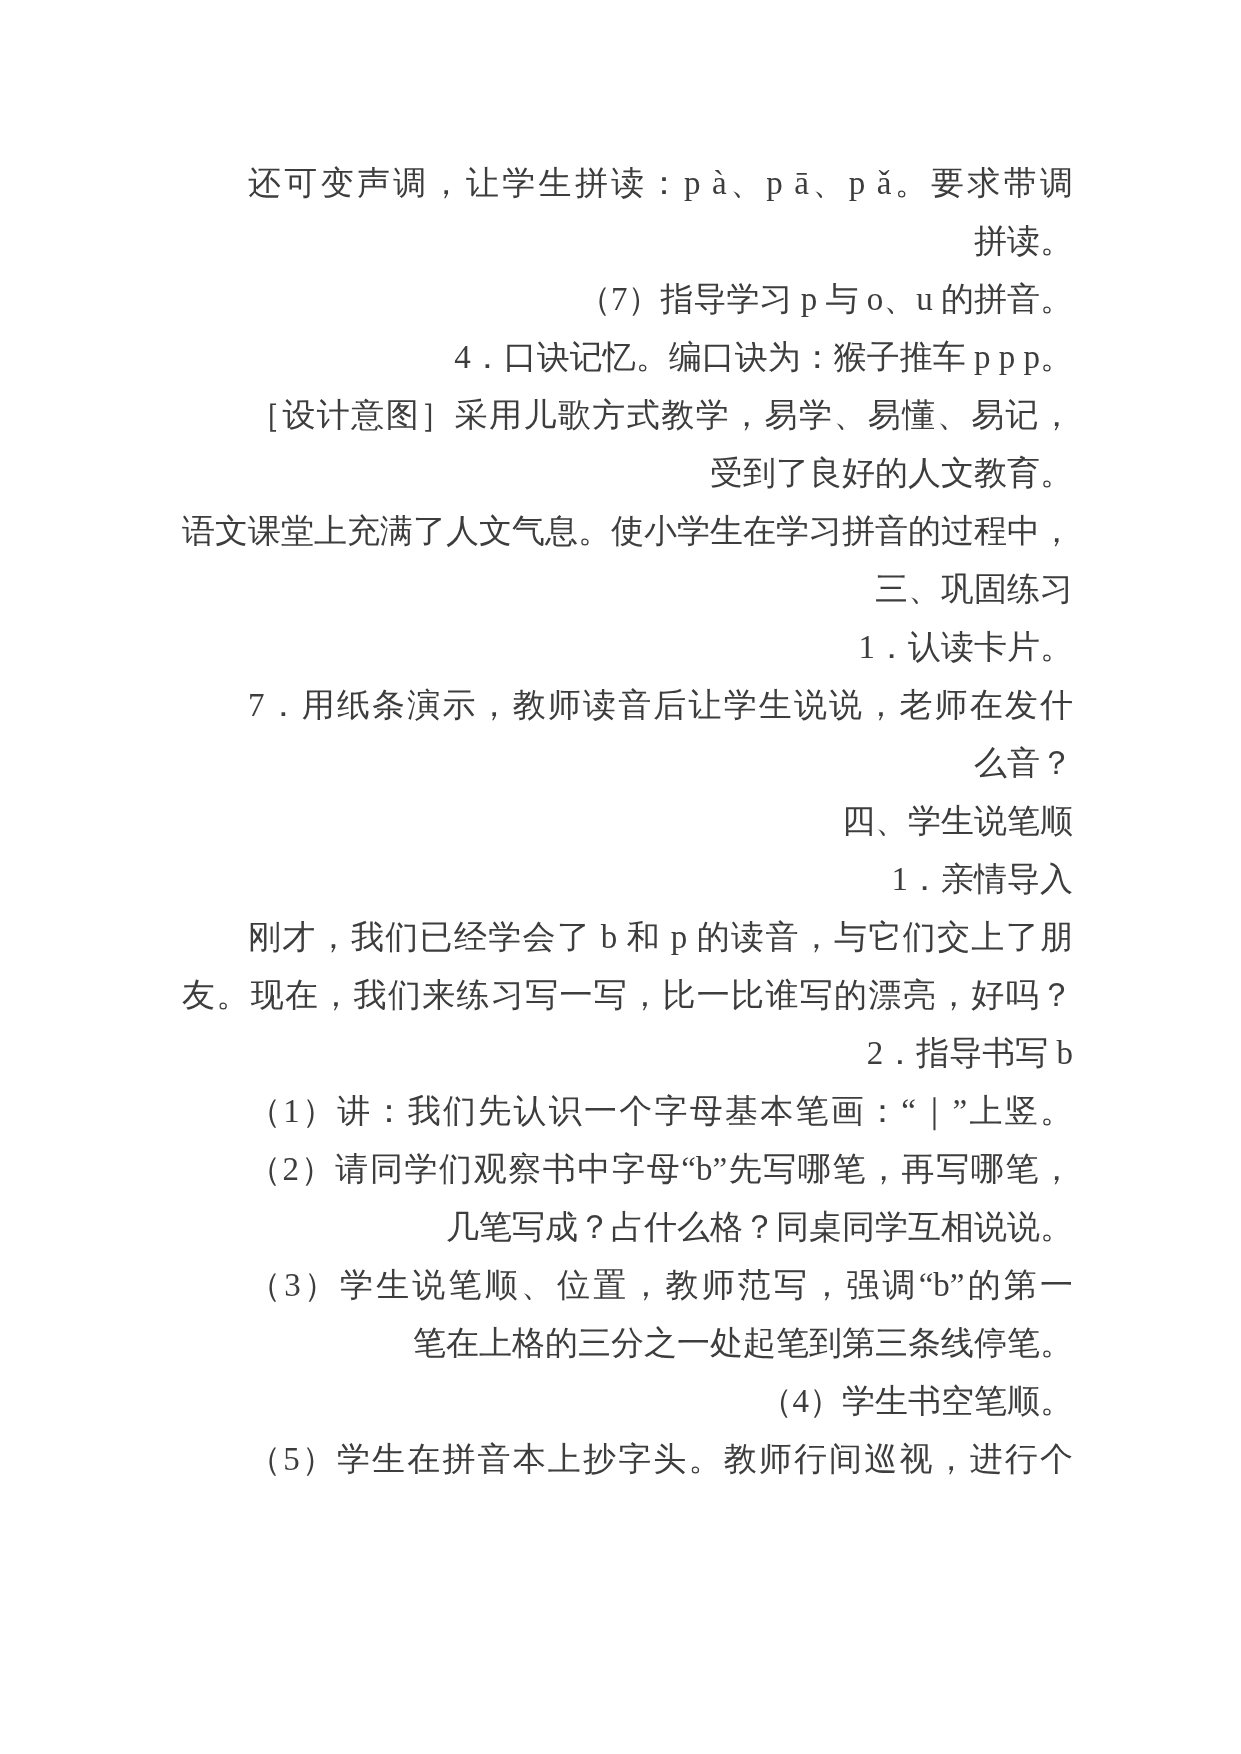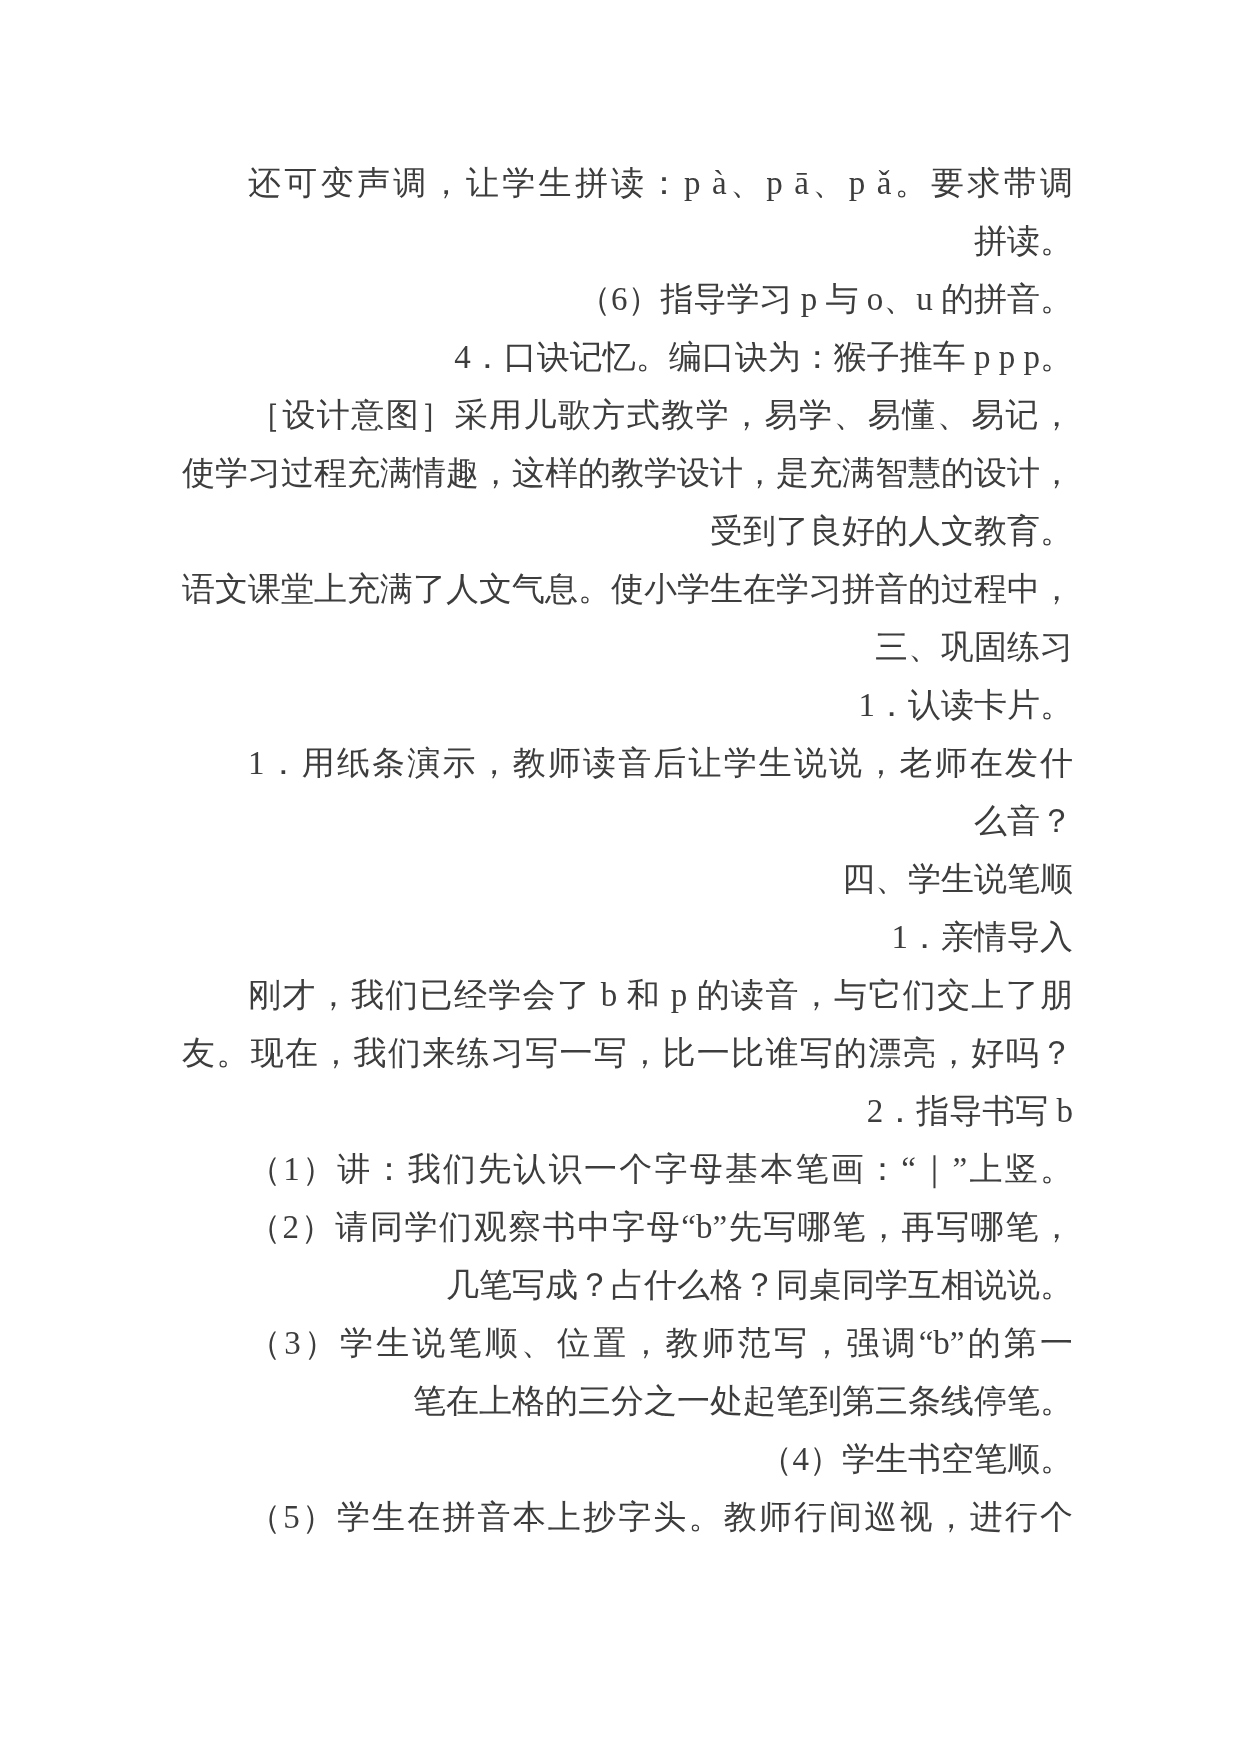--- a/index.html
+++ b/index.html
@@ -39,29 +39,28 @@
     text-indent: 66px;
   }
 </style>
 </head>
 <body>
 
 <div class="page" style="background: rgb(255, 255, 255); color: rgb(61, 61, 61);">
   <div class="textbody">
       <div class="line indent fill">还可变声调，让学生拼读：p à、p ā、p ǎ。要求带调</div>
       <div class="line">拼读。</div>
-      <div class="line indent">（6）指导学习 p 与 o、u 的拼音。</div>
+      <div class="line indent">（7）指导学习 p 与 o、u 的拼音。</div>
       <div class="line indent">4．口诀记忆。编口诀为：猴子推车 p p p。</div>
       <div class="line indent fill">［设计意图］采用儿歌方式教学，易学、易懂、易记，</div>
-      <div class="line fill">使学习过程充满情趣，这样的教学设计，是充满智慧的设计，</div>
       <div class="line">受到了良好的人文教育。</div>
       <div class="line fill">语文课堂上充满了人文气息。使小学生在学习拼音的过程中，</div>
       <div class="line indent">三、巩固练习</div>
       <div class="line indent">1．认读卡片。</div>
-      <div class="line indent fill">1．用纸条演示，教师读音后让学生说说，老师在发什</div>
+      <div class="line indent fill">7．用纸条演示，教师读音后让学生说说，老师在发什</div>
       <div class="line">么音？</div>
       <div class="line indent">四、学生说笔顺</div>
       <div class="line indent">1．亲情导入</div>
       <div class="line indent fill">刚才，我们已经学会了 b 和 p 的读音，与它们交上了朋</div>
       <div class="line fill">友。现在，我们来练习写一写，比一比谁写的漂亮，好吗？</div>
       <div class="line indent">2．指导书写 b</div>
       <div class="line indent fill">（1）讲：我们先认识一个字母基本笔画：“｜”上竖。</div>
       <div class="line indent fill">（2）请同学们观察书中字母“b”先写哪笔，再写哪笔，</div>
       <div class="line">几笔写成？占什么格？同桌同学互相说说。</div>
       <div class="line indent fill">（3）学生说笔顺、位置，教师范写，强调“b”的第一</div>

